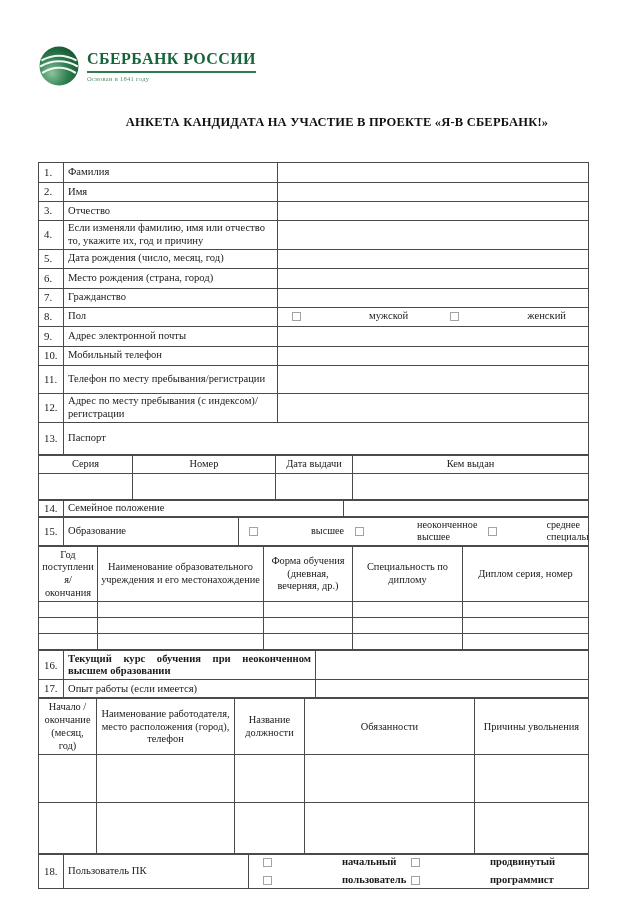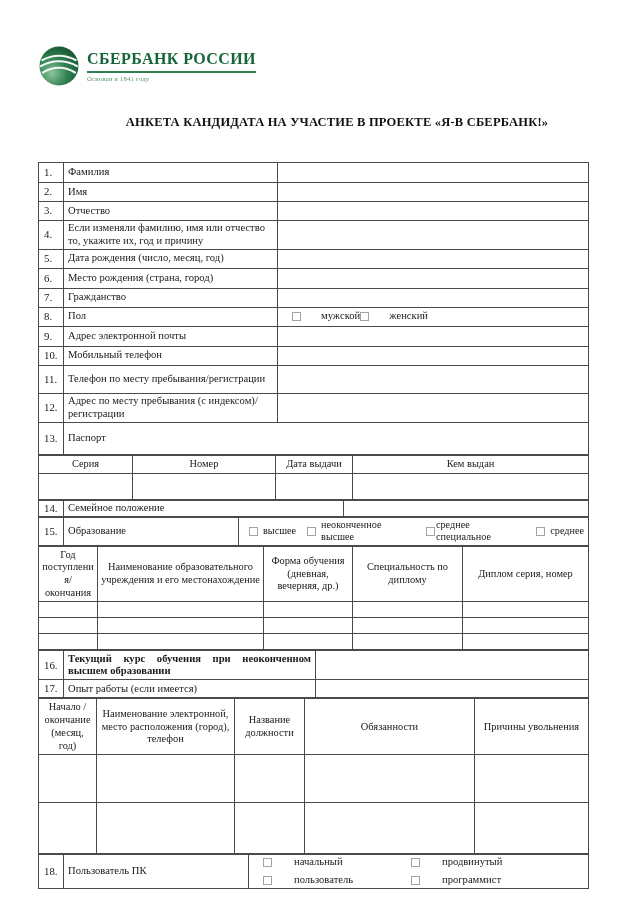--- a/index.html
+++ b/index.html
@@ -51,32 +51,32 @@
   td.just { text-align:justify;font-weight:bold; }
   td.blank { background:#fff; }
 
   
   .cb {
     display:inline-block; width:7px; height:7px;
     border:1px solid #a3a3a3; background:#fff;
     flex:0 0 auto;
   }
   .optcell { display:flex; align-items:center; padding-left:10px; }
-  .opt { display:inline-flex; align-items:center; }
+  .opt { display:inline-flex; align-items:center;gap:48px; }
   .opt .cb { margin-right:20px; }
-  .optcell .opt + .opt { }
+  .optcell .opt + .opt { margin-left:42px; }
 
   .edu-optcell { display:flex; align-items:center; padding-left:6px; font-size:10.2px; }
   .edu-optcell .opt .cb { margin-right:5px; }
   .edu-optcell .opt + .opt { margin-left:11px; }
   .edu-optcell .opt.tight .cb { margin-right:1px; }
 
   .pc-grid {
     display:grid; grid-template-columns:148px auto;
-    row-gap:5px; padding-left:10px; align-items:center;
+    row-gap:5px; padding-left:10px; align-items:center;font-weight:bold;
   }
   .pc-grid .opt .cb { margin-right:22px; }
 </style>
 </head>
 <body>
 
 <div class="page">
 
   <div class="logo">
     <svg class="logo-emblem" viewBox="0 0 42 44">
@@ -325,21 +325,21 @@
       <colgroup>
           <col style="width:58px">
           <col style="width:138px">
           <col style="width:70px">
           <col style="width:170px">
           <col style="width:114px">
         </colgroup>
       <tbody>
           <tr style="height:45px">
         <td class="hdr">Начало / окончание (месяц, год)</td>
-        <td class="hdr">Наименование электронной, место расположения (город), телефон</td>
+        <td class="hdr">Наименование работодателя, место расположения (город), телефон</td>
         <td class="hdr">Название должности</td>
         <td class="hdr">Обязанности</td>
         <td class="hdr">Причины увольнения</td>
       </tr>
       <tr style="height:48px">
         <td class="blank"></td>
         <td class="blank"></td>
         <td class="blank"></td>
         <td class="blank"></td>
         <td class="blank"></td>

